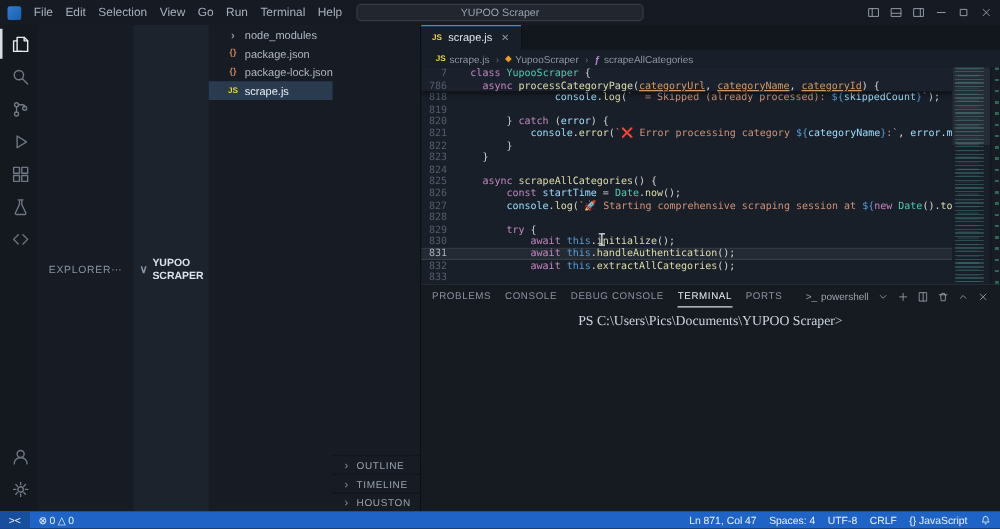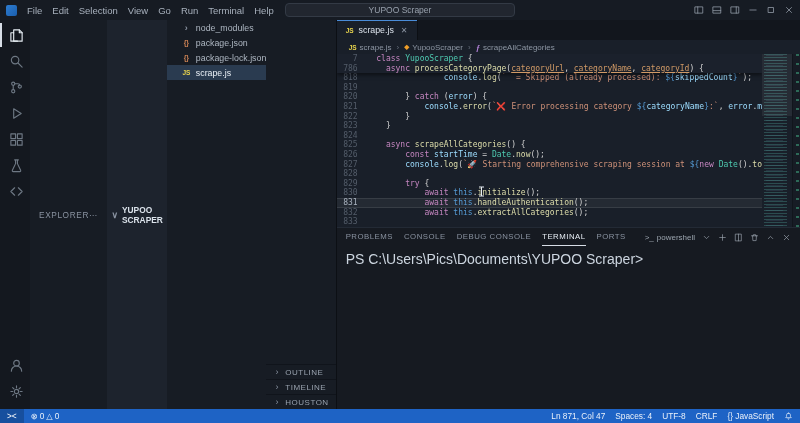--- a/index.html
+++ b/index.html
@@ -75,21 +75,21 @@
     background-image:repeating-linear-gradient(180deg, rgba(64,170,130,.55) 0 2px, transparent 2px 9px);
     background-size:3px 100%; background-repeat:repeat-y; background-position:3px 0; }
 
   
   .panel { flex:0 0 182px; background:#161a21; border-top:1px solid #232a35; display:flex; flex-direction:column; min-height:0; }
   .panel-header { flex:0 0 18px; display:flex; align-items:center; gap:11px; padding:0 9px; font-size:7.8px; letter-spacing:.5px; color:#8a93a1; }
   .ptab { height:18px; display:flex; align-items:center; border-bottom:1px solid transparent; }
   .ptab.active { color:#e7edf4; border-bottom-color:#d7dde6; }
   .panel-actions { margin-left:auto; display:flex; align-items:center; gap:7px; color:#9aa3ad; }
   .shell-label { display:flex; align-items:center; gap:3px; font-size:8px; letter-spacing:0; }
-  .terminal-body { flex:1; padding:5px 9px; font-family:Liberation Sans, sans-serif; font-size:14px; color:#ccd5df; }
+  .terminal-body { flex:1; padding:5px 9px; font-family:Liberation Serif, serif; font-size:11px; color:#ccd5df;text-align:center; }
 
   
   .statusbar { flex:0 0 14px; background:#1e63c5; display:flex; align-items:center; font-size:8.3px; color:#eaf1fa; padding:0 7px 0 0; }
   .remote { background:#174f9e; height:14px; display:flex; align-items:center; padding:0 7px; color:#fff; }
   .sb-left { display:flex; align-items:center; gap:4px; margin-left:7px; }
   .problems { display:flex; align-items:center; gap:2px; }
   .sb-right { margin-left:auto; display:flex; align-items:center; gap:10px; }
 
   .ibeam { position:absolute; left:478px; top:186px; z-index:9; color:#e8eef5; }
 

